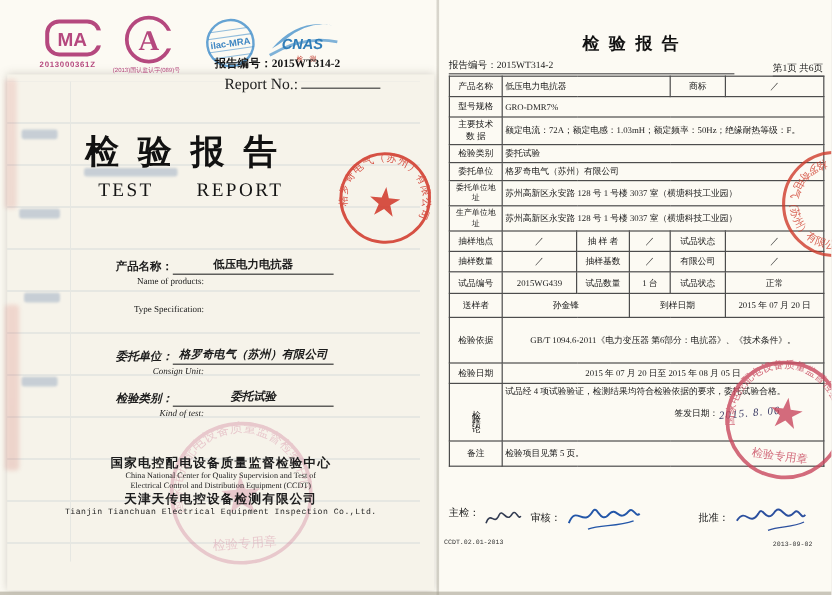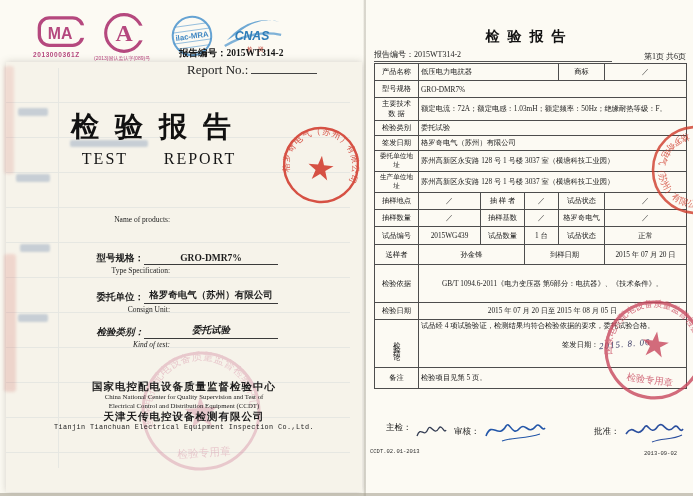--- a/index.html
+++ b/index.html
@@ -61,21 +61,21 @@
   table.rt td{border:1px solid #4d4d4d;font-size:7.3px;padding:1px 2px;color:#1a1a1a;overflow:hidden;}
   td.lb{text-align:center;}
   td.vl{text-align:left;padding-left:5px;}
   td.vc{text-align:center;}
   .vert{writing-mode:vertical-rl;text-orientation:upright;margin:0 auto;letter-spacing:4px;font-size:7.3px;}
   .concl{position:relative;text-align:left;padding:4px 6px;vertical-align:top;}
   .issue{text-align:right;margin-top:8px;padding-right:34px;}
   .hand{display:inline-block;font-style:italic;color:#3a3a64;font-size:9px;transform:rotate(-5deg);letter-spacing:1px;}
 
   .sig-row{position:absolute;left:4px;top:416px;width:318px;height:30px;font-size:8.5px;}
-  .sig{position:absolute;display:flex;align-items:flex-start;gap:2px;margin-left:12px;}
+  .sig{position:absolute;display:flex;align-items:flex-start;gap:2px;}
   .rp-footer-l{position:absolute;left:4px;top:448px;font-size:5.5px;font-family:"Liberation Mono","DejaVu Sans Mono",monospace;color:#333;}
   .rp-footer-r{position:absolute;right:16px;top:450px;font-size:5.5px;font-family:"Liberation Mono","DejaVu Sans Mono",monospace;color:#333;}
 
   .stamp{position:absolute;pointer-events:none;}
 </style>
 </head>
 <body>
 
 <div class="scene">
 
@@ -93,30 +93,30 @@
     <div class="lp-title-en">TEST REPORT</div>
 
     <svg class="stamp" style="left:274px;top:62px;opacity:.88;transform:rotate(6deg);" width="82" height="82" viewBox="0 0 100 100">
       <circle cx="50" cy="50" r="45" fill="none" stroke="#d23b2e" stroke-width="3"></circle>
       <path id="sealArc1" d="M 13 64 A 39 39 0 1 1 87 64" fill="none"></path>
       <text font-size="10.5" fill="#d23b2e" letter-spacing="1"><textPath href="#sealArc1" startOffset="2">格罗奇电气（苏州）有限公司</textPath></text>
       <path d="M50 12 L59.2 39.8 L88.5 39.9 L64.8 57.2 L73.8 85.1 L50 67.9 L26.2 85.1 L35.2 57.2 L11.5 39.9 L40.8 39.8 Z" transform="translate(30,34) scale(0.4)" fill="#d23b2e"></path>
     </svg>
 
     <div class="field" style="top:152px;">
+      <div class="f-row">
+          <span class="f-lbl">产品名称：</span>
+          <span class="f-val">低压电力电抗器</span>
+        </div>
       <div class="f-en">Name of products:</div>
     </div>
     <div class="field" style="top:190px;">
-      <div class="f-row">
-          <span class="f-lbl">型号规格：</span>
-          <span class="f-val">GRO-DMR7%</span>
-        </div>
       <div class="f-en">Type Specification:</div>
     </div>
-    <div class="field" style="top:227px;">
+    <div class="field" style="top:227px;font-style:italic;">
       <div class="f-row">
           <span class="f-lbl">委托单位：</span>
           <span class="f-val">格罗奇电气（苏州）有限公司</span>
         </div>
       <div class="f-en">Consign Unit:</div>
     </div>
     <div class="field" style="top:262px;font-style:italic;">
       <div class="f-row">
           <span class="f-lbl">检验类别：</span>
           <span class="f-val">委托试验</span>
@@ -213,21 +213,21 @@
               <div>主要技术</div>
               <div>数  据</div>
             </td>
         <td class="vl" colspan="5">额定电流：72A；额定电感：1.03mH；额定频率：50Hz；绝缘耐热等级：F。</td>
       </tr>
       <tr style="height:15px">
         <td class="lb">检验类别</td>
         <td class="vl" colspan="5">委托试验</td>
       </tr>
       <tr style="height:15px">
-        <td class="lb">签发日期</td>
+        <td class="lb">委托单位</td>
         <td class="vl" colspan="5">格罗奇电气（苏州）有限公司</td>
       </tr>
       <tr style="height:16px">
         <td class="lb" style="font-size:6.6px;">委托单位地址</td>
         <td class="vl" colspan="5">苏州高新区永安路 128 号 1 号楼 3037 室（横塘科技工业园）</td>
       </tr>
       <tr style="height:17px">
         <td class="lb" style="font-size:6.6px;">生产单位地址</td>
         <td class="vl" colspan="5">苏州高新区永安路 128 号 1 号楼 3037 室（横塘科技工业园）</td>
       </tr>
@@ -237,21 +237,21 @@
         <td class="lb">抽 样 者</td>
         <td class="vc">／</td>
         <td class="lb">试品状态</td>
         <td class="vc">／</td>
       </tr>
       <tr style="height:17px">
         <td class="lb">抽样数量</td>
         <td class="vc">／</td>
         <td class="lb">抽样基数</td>
         <td class="vc">／</td>
-        <td class="lb">格罗奇电气</td>
+        <td class="lb">有限公司</td>
         <td class="vc">／</td>
       </tr>
       <tr style="height:18px">
         <td class="lb">试品编号</td>
         <td class="vc">2015WG439</td>
         <td class="lb">试品数量</td>
         <td class="vc">1 台</td>
         <td class="lb">试品状态</td>
         <td class="vc">正常</td>
       </tr>

